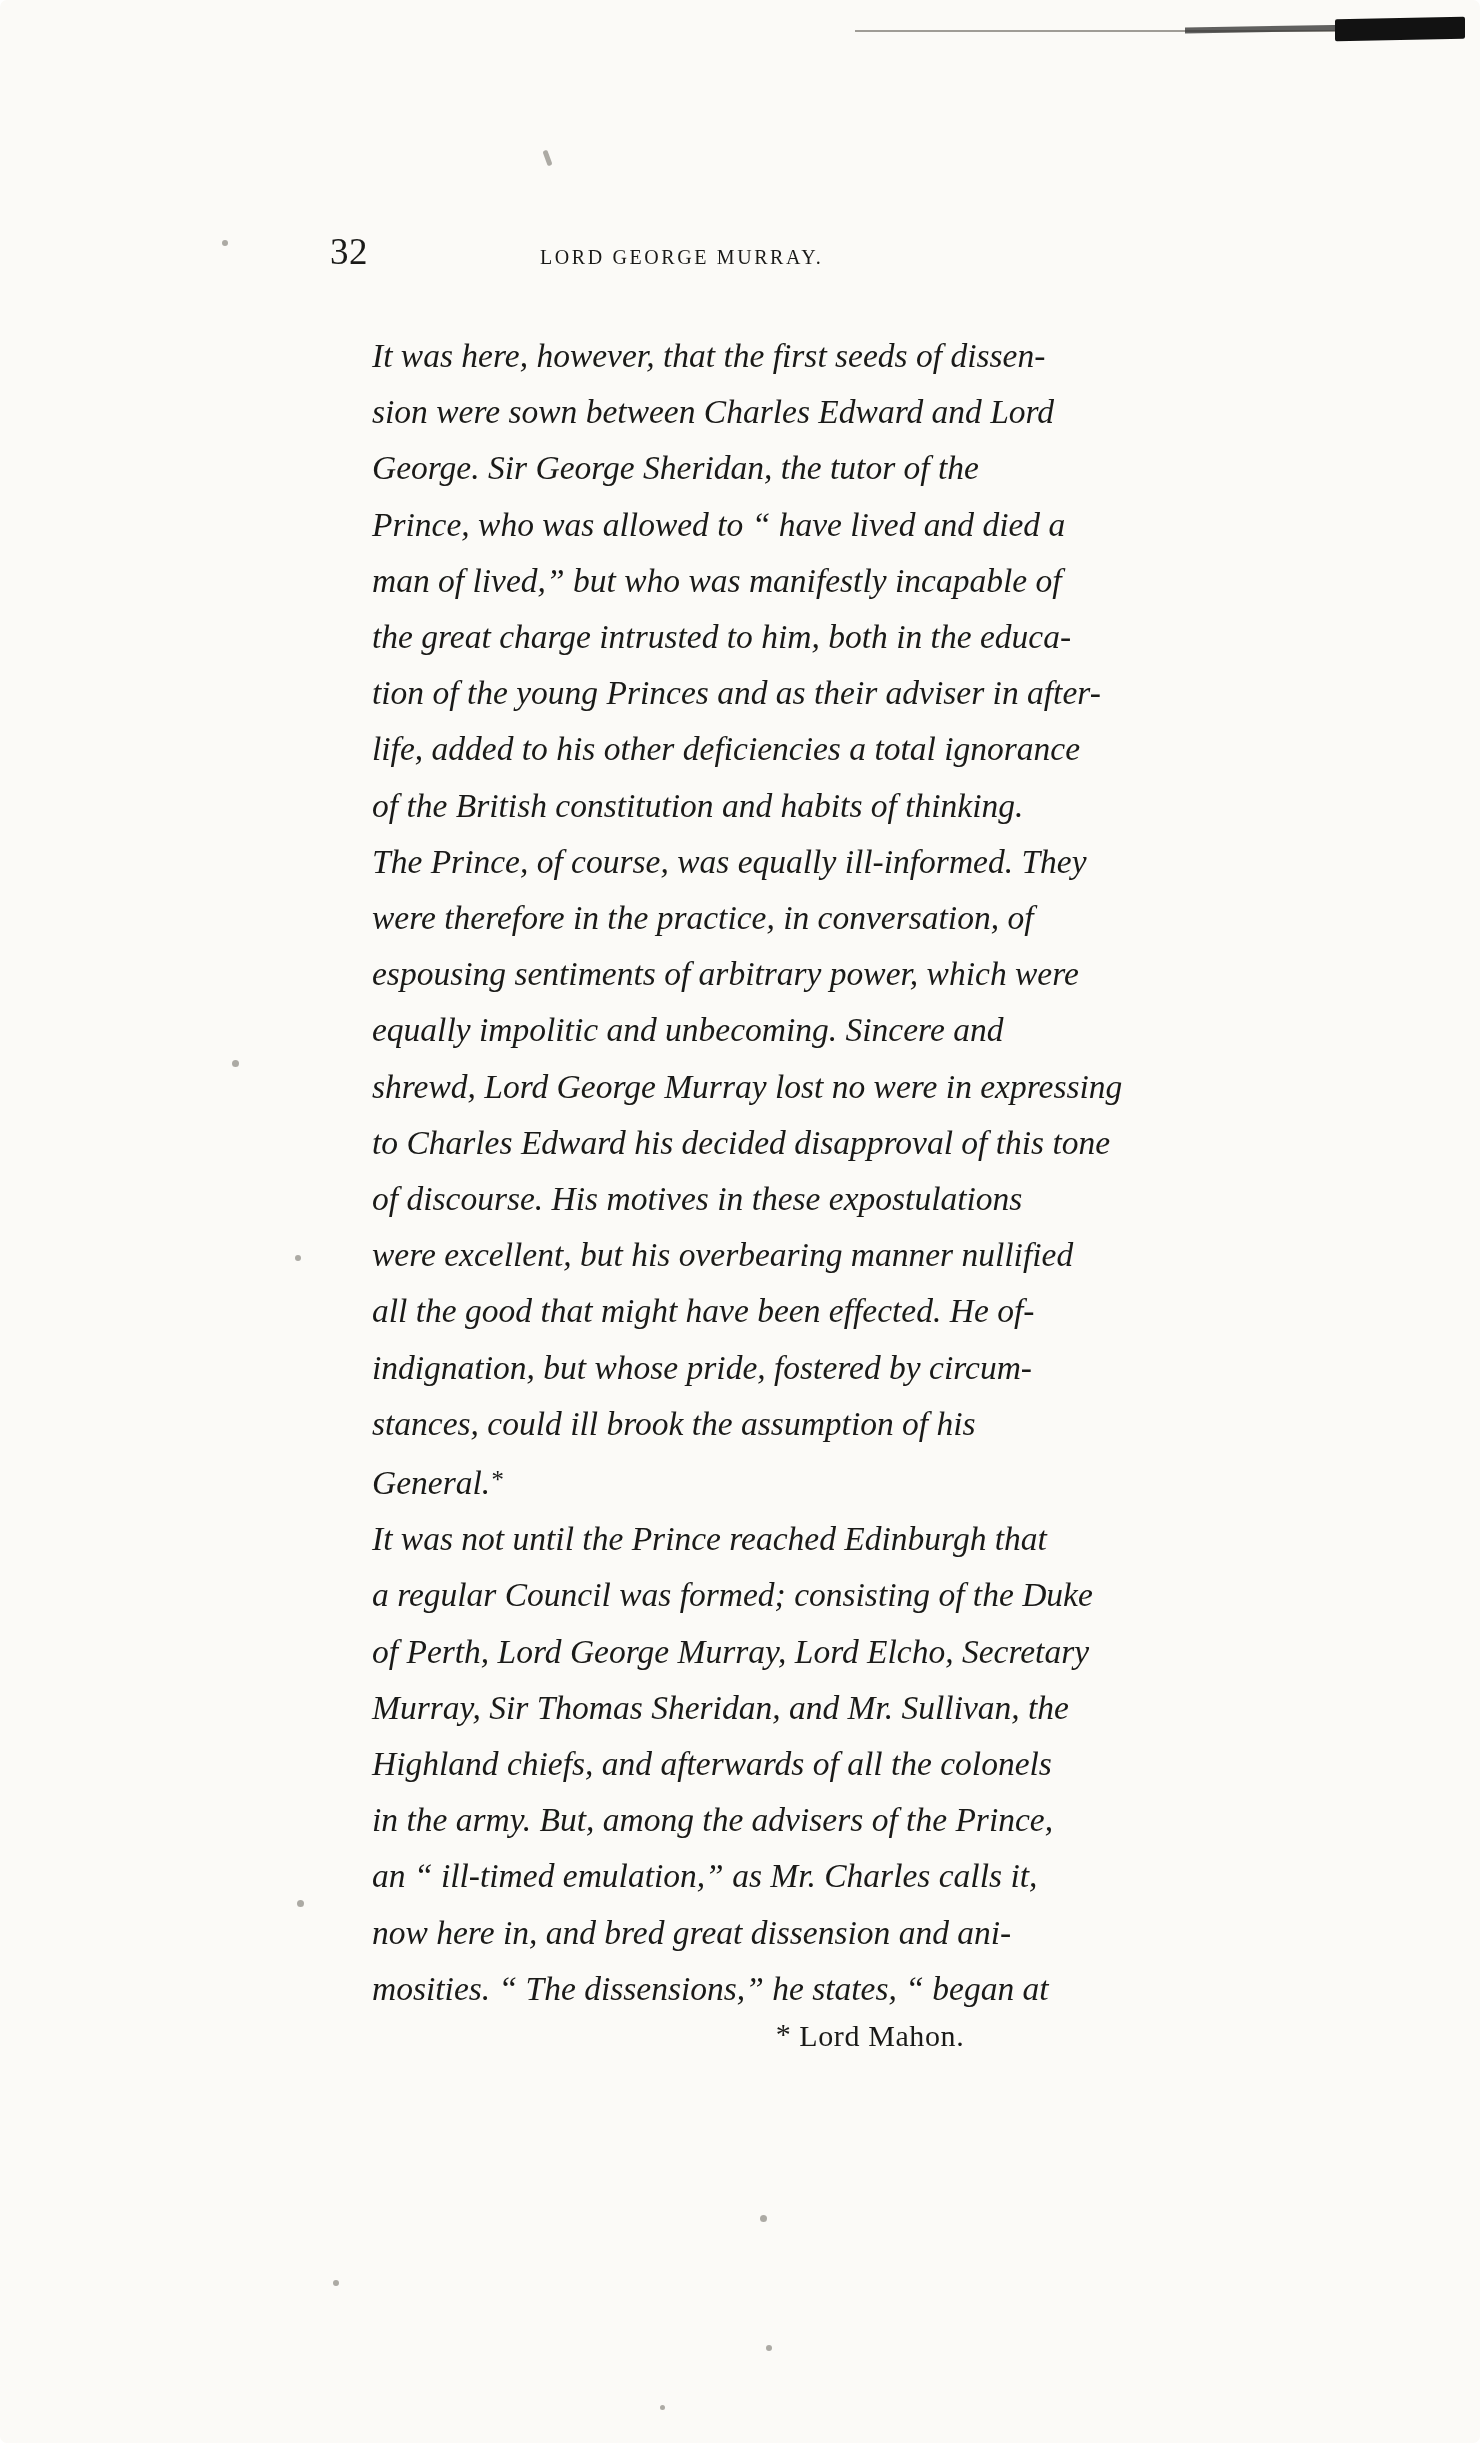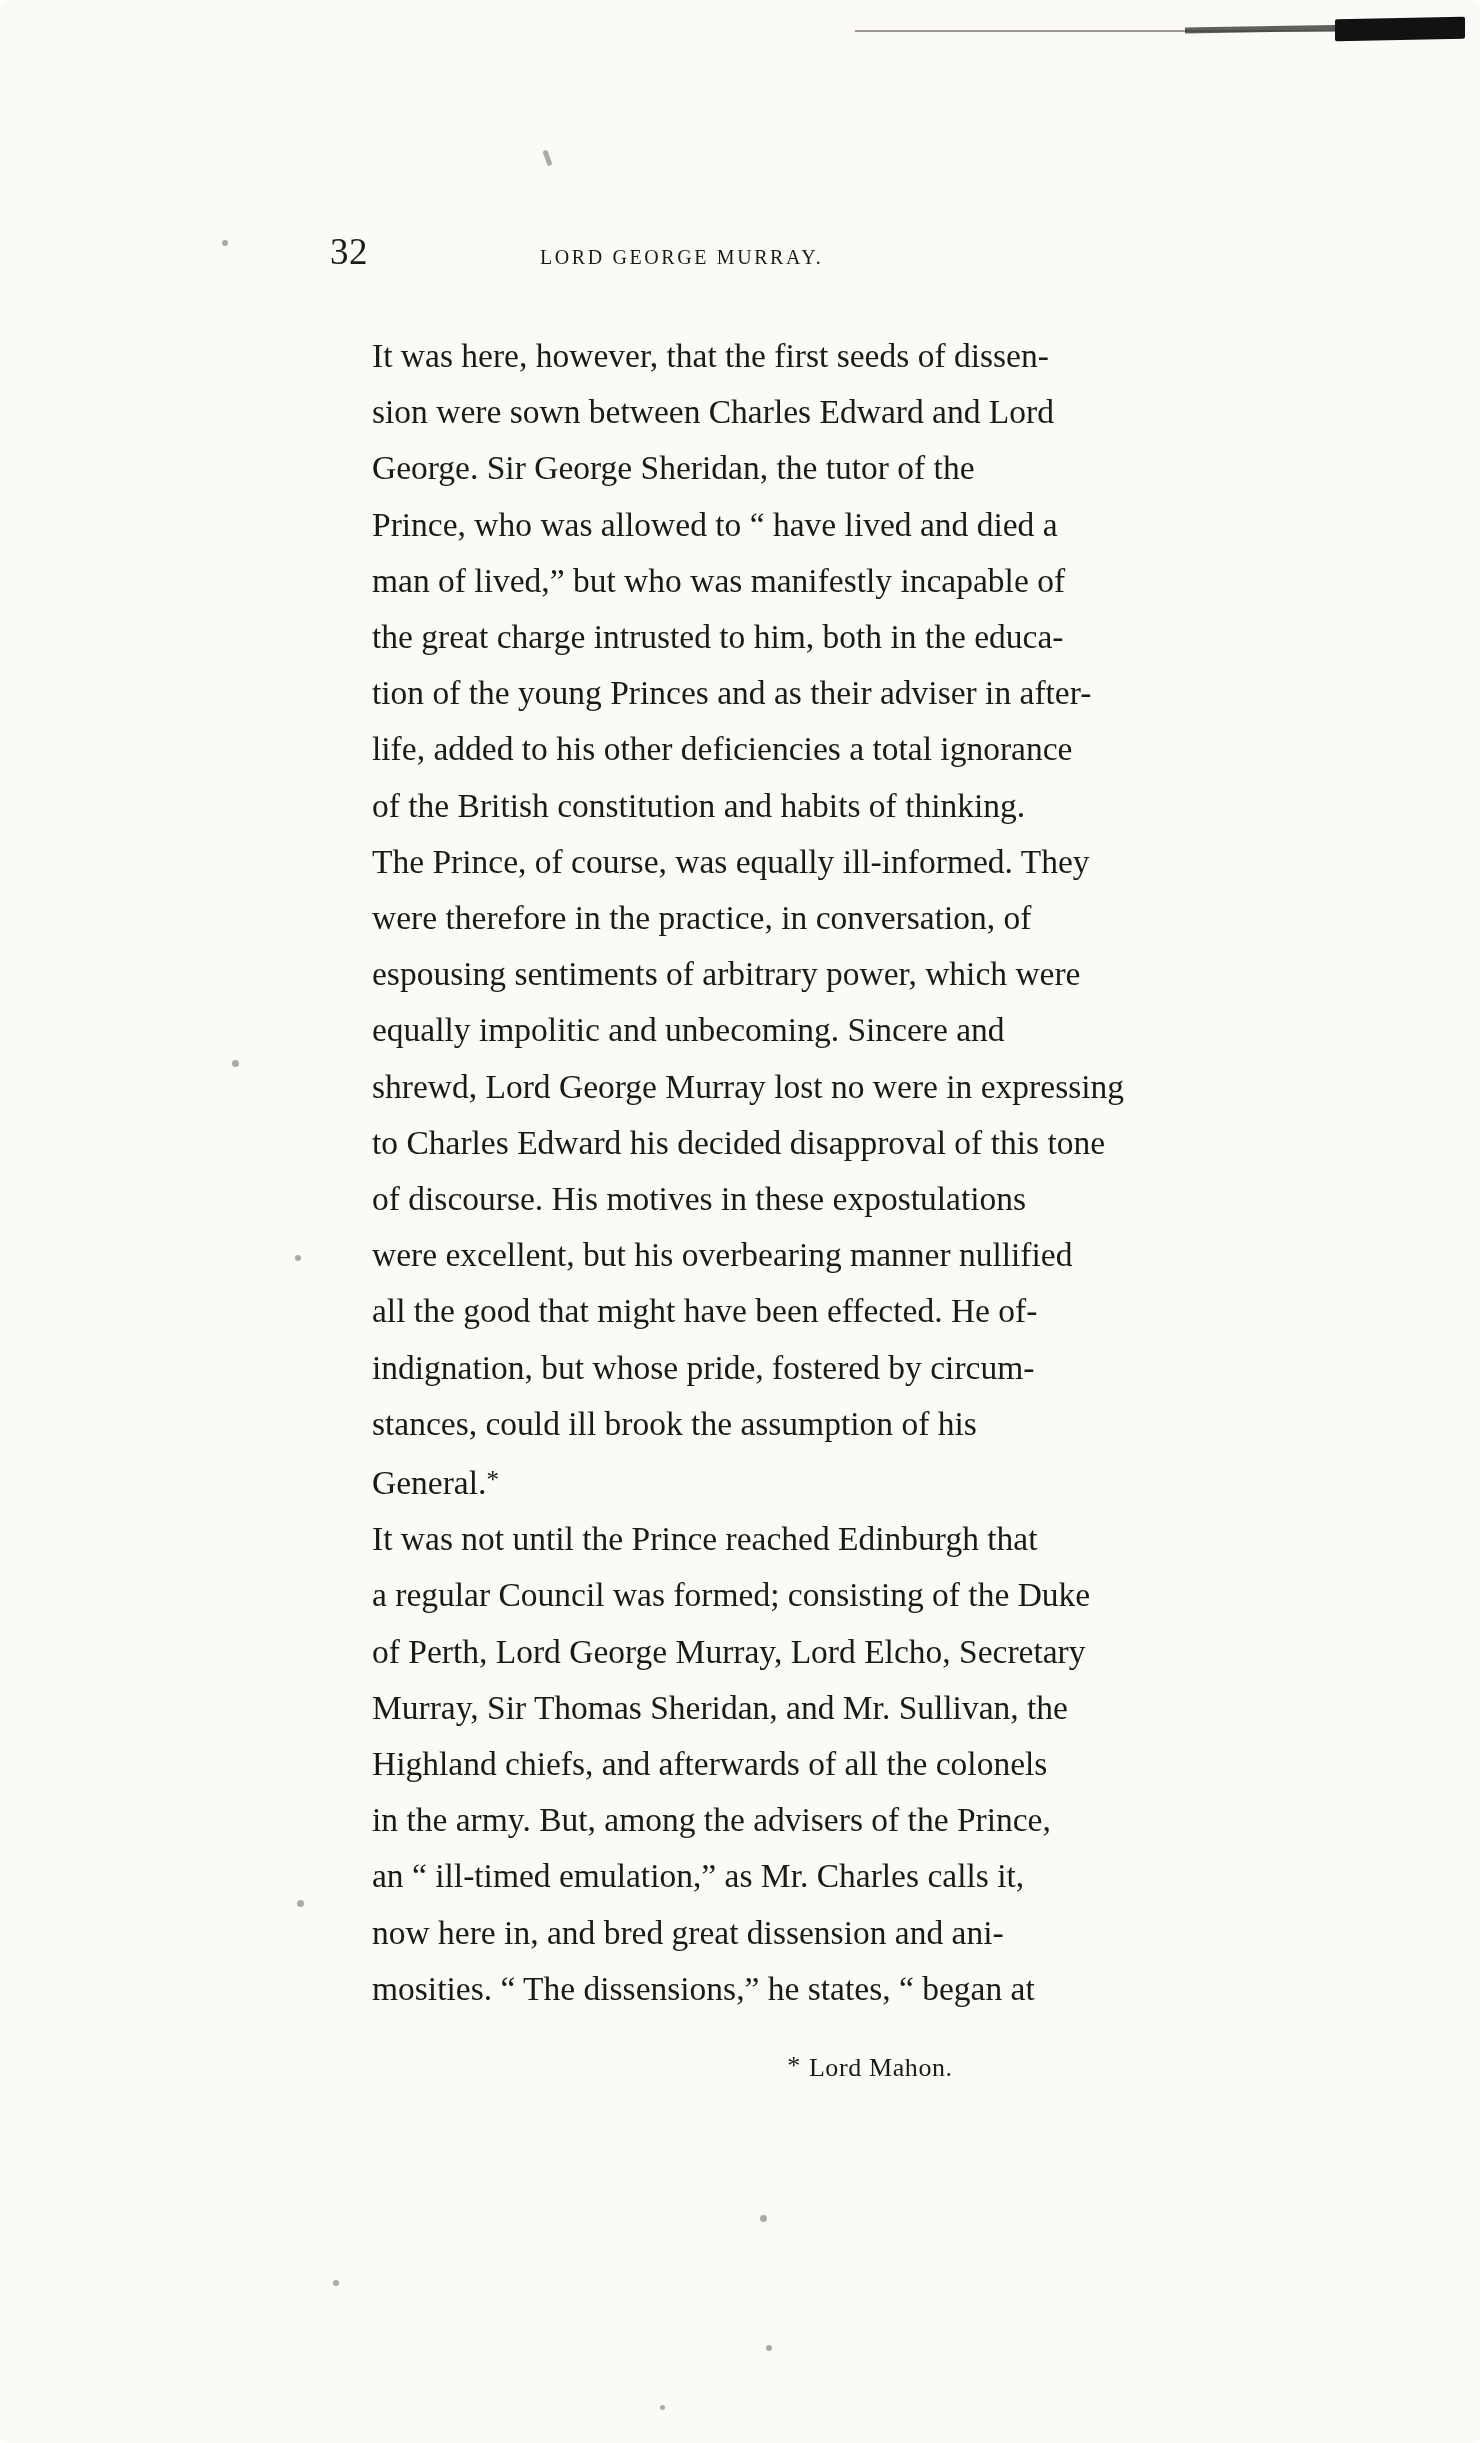--- a/index.html
+++ b/index.html
@@ -91,20 +91,21 @@
     padding-left: 30px;
   }
 
   .para {
     font-size: 33.5px;
     line-height: 56.2px;
     text-align: justify;
     text-justify: inter-word;
     margin: 0;
     hyphens: none;
+    font-style: italic;
   }
   .para + .para { margin-top: 0px; }
   .indent { text-indent: 42px; }
 
   .para-line {
     display: block;
     white-space: nowrap;
   }
   
   .just {
@@ -115,23 +116,22 @@
     display: inline-block;
     width: 100%;
   }
 
   .fn-marker {
     font-size: 25px;
     vertical-align: 6px;
   }
 
   .footnote {
-    margin-top: 34px;
     text-align: center;
-    font-size: 26px;
+    font-size: 30px;
     letter-spacing: 0.6px;
   }
   .footnote .star {
     vertical-align: 2px;
     margin-right: 8px;
   }
 </style>
 </head>
 <body>
 

